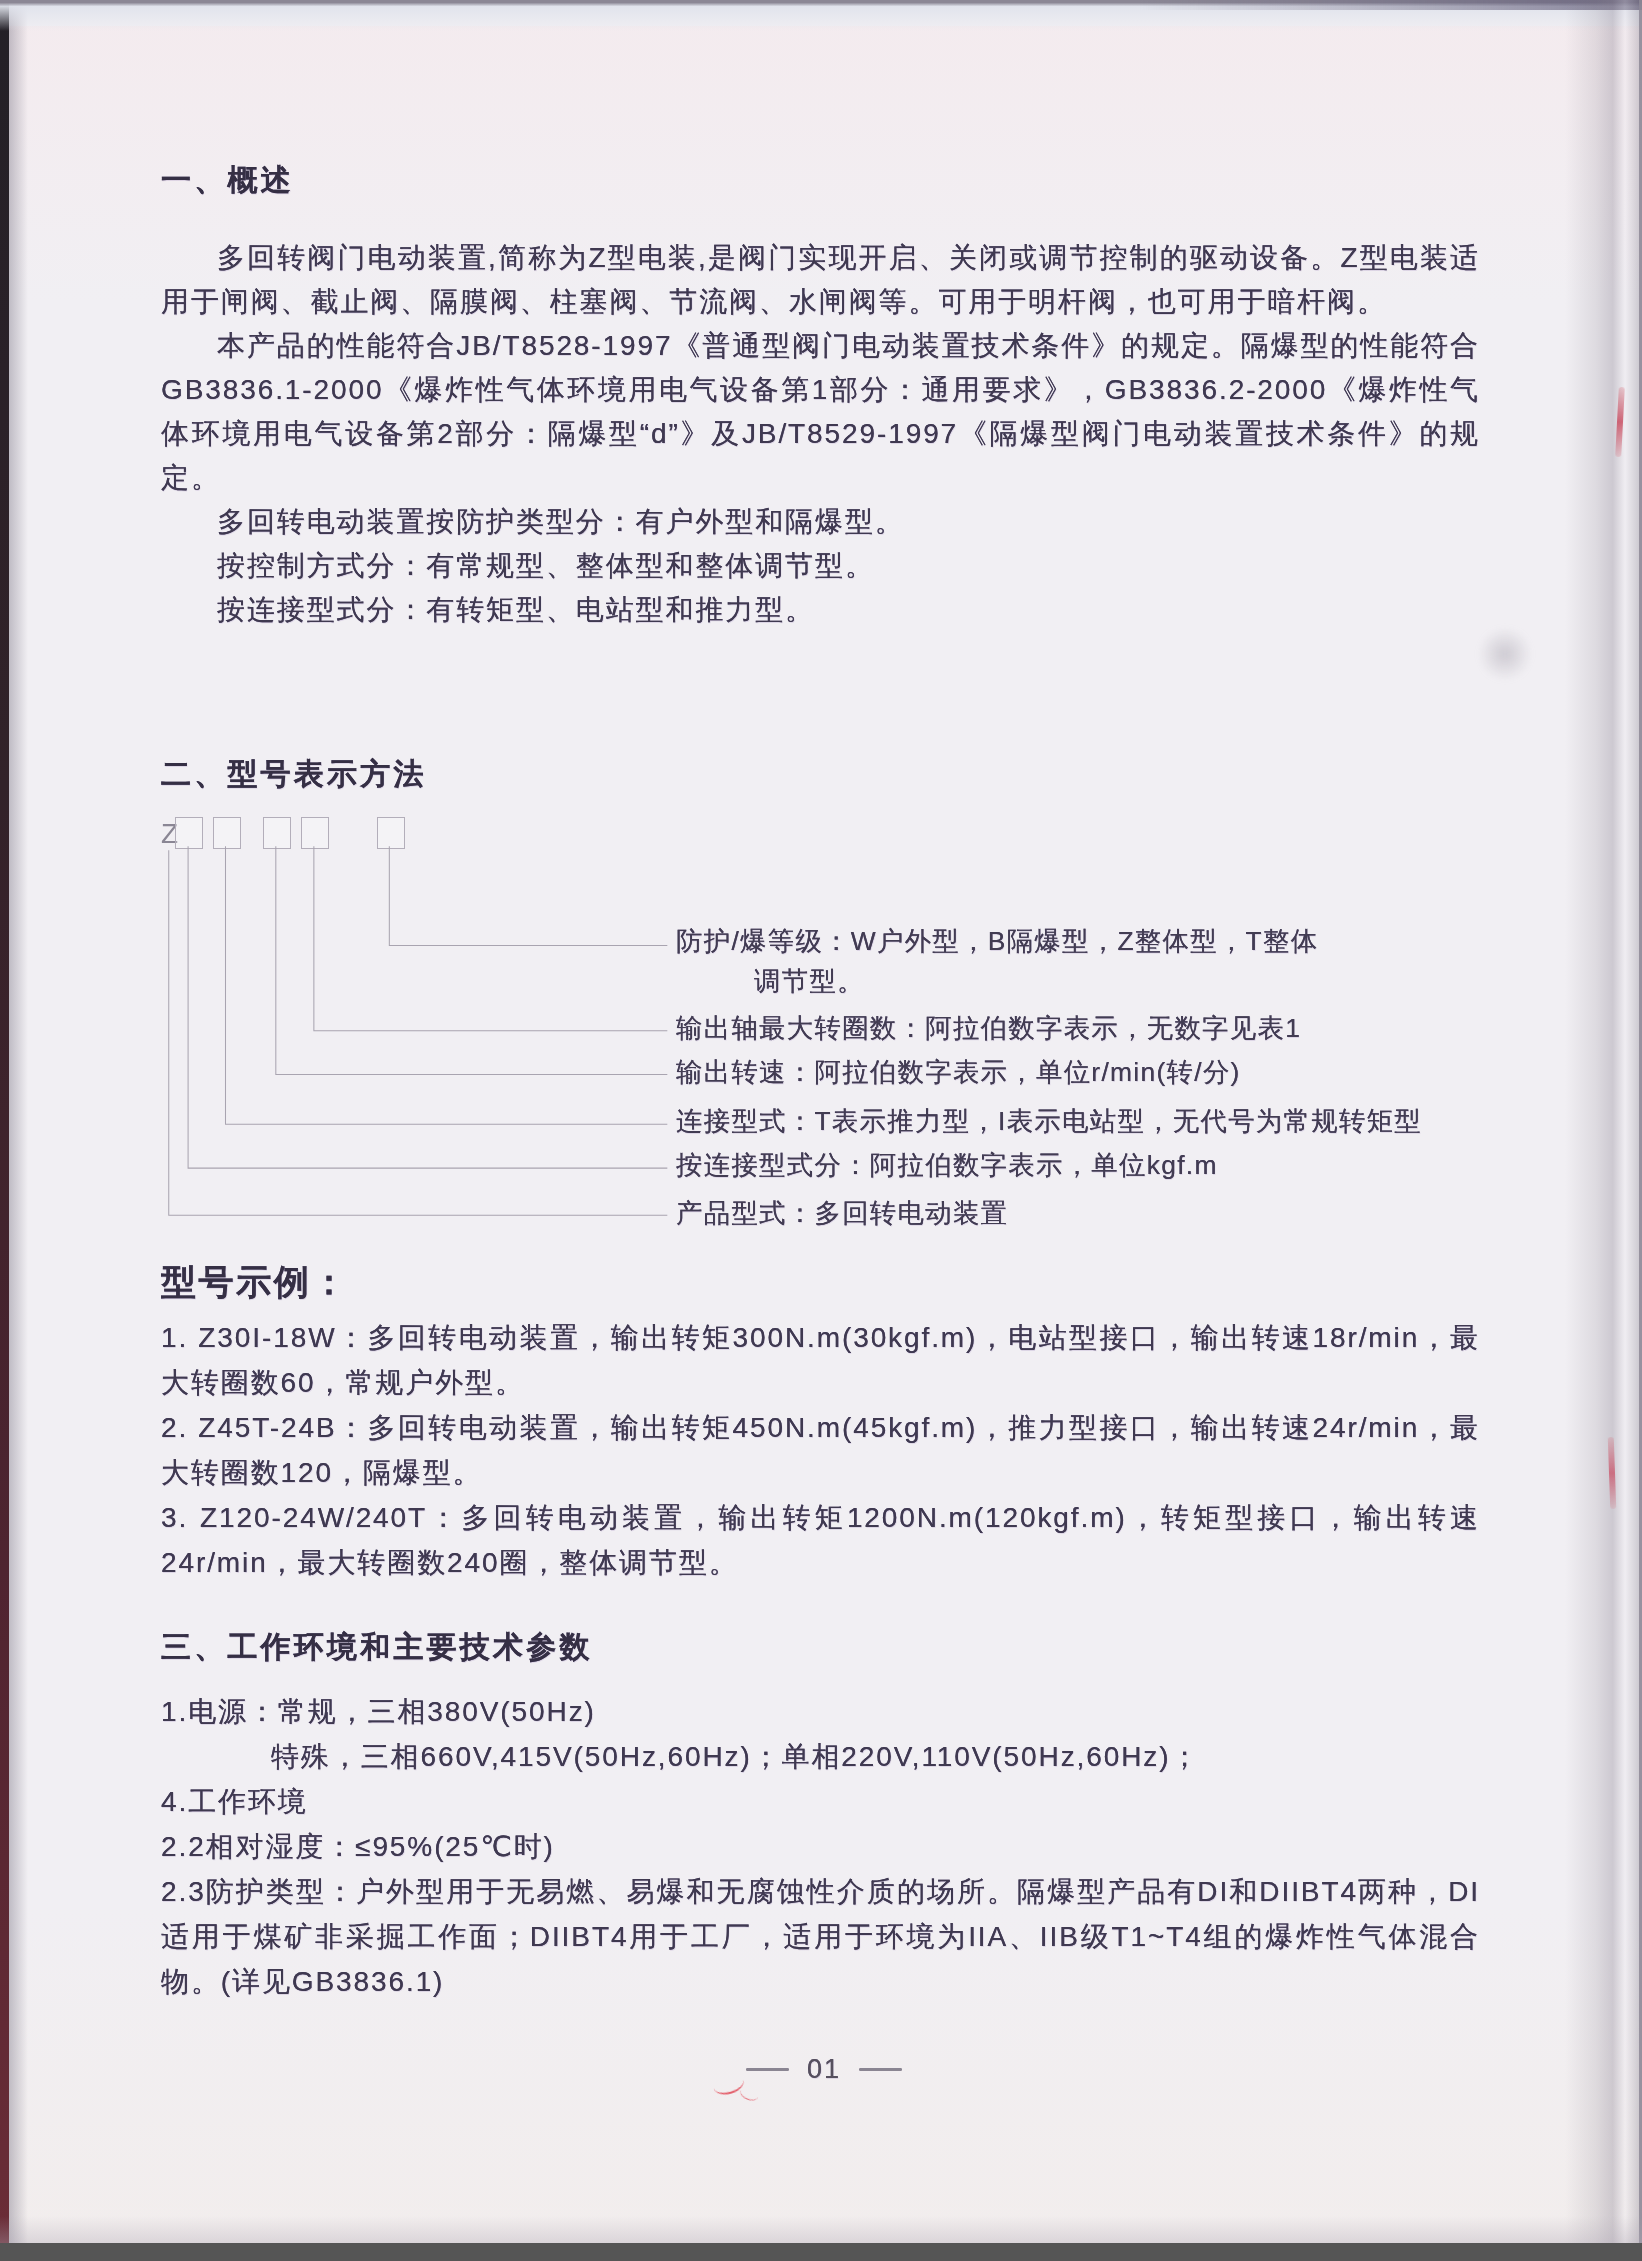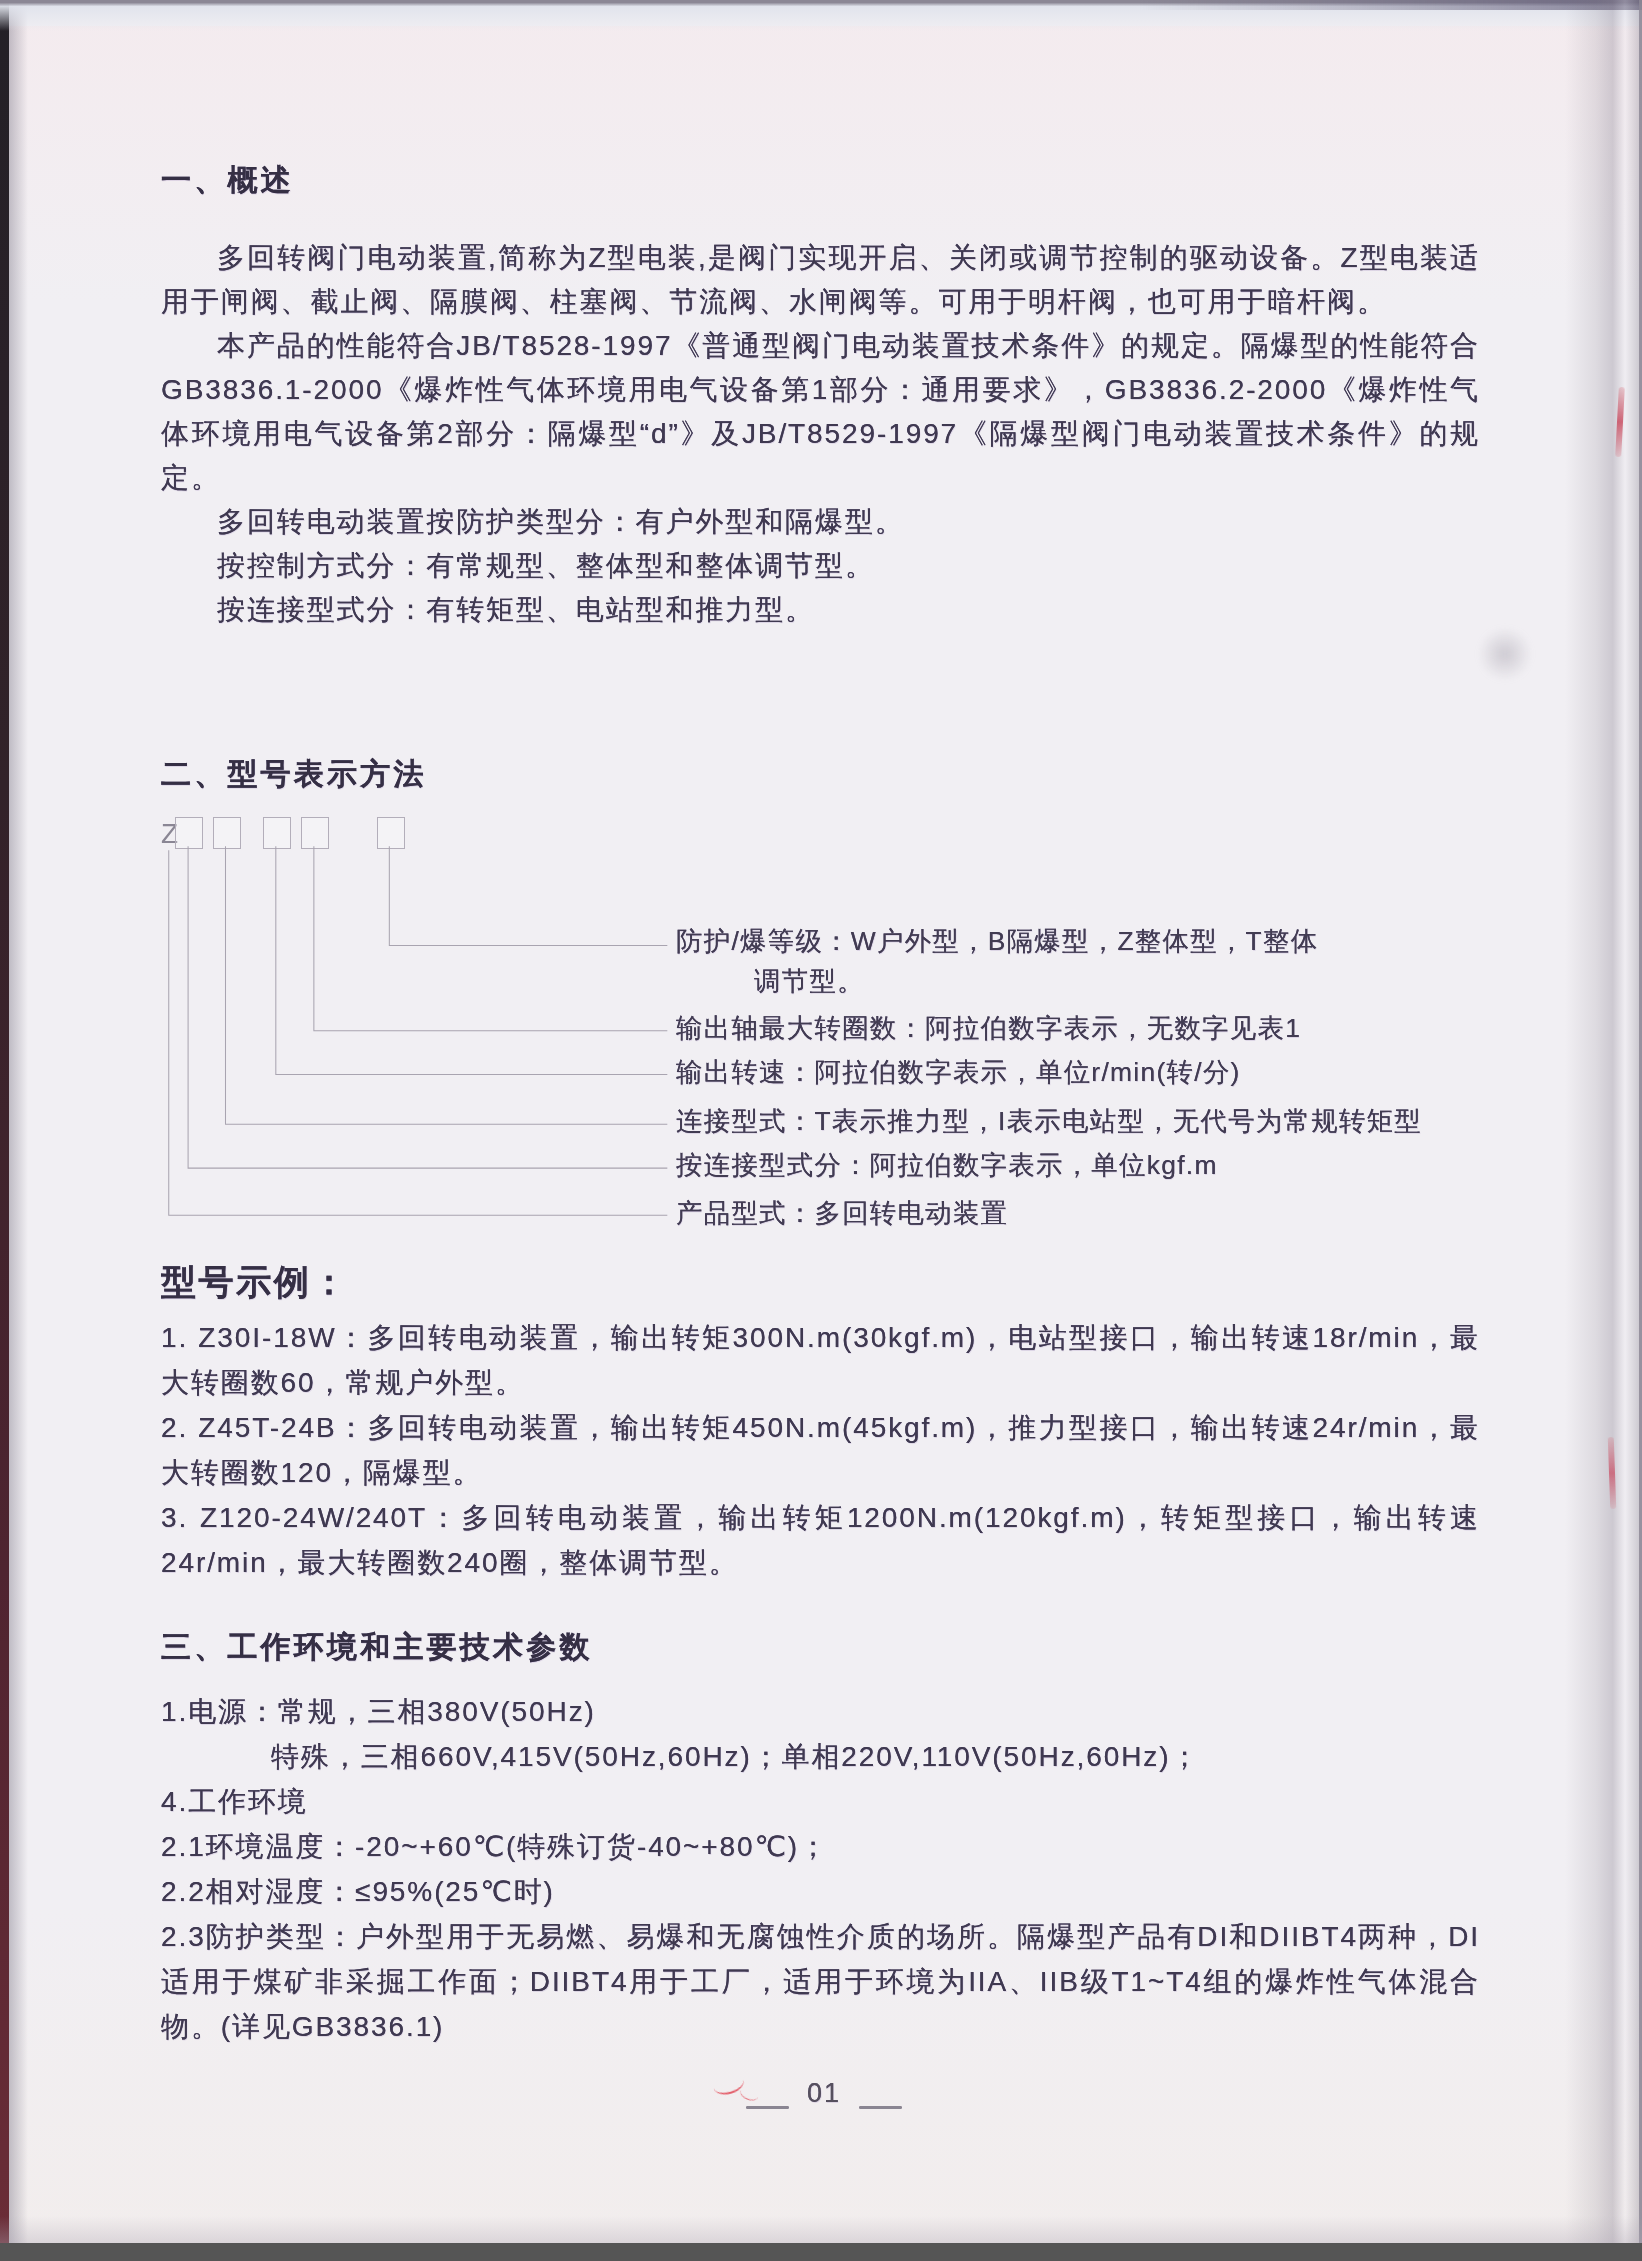--- a/index.html
+++ b/index.html
@@ -61,21 +61,21 @@
   .connectors{position:absolute;left:0;top:0;}
   .dlabel{position:absolute;left:515px;white-space:nowrap;font-size:26.4px;letter-spacing:1.3px;color:#423c52;}
   .dlabel.r1a{top:110px}
   .dlabel.r1b{top:150px;left:593px}
   .dlabel.r2{top:197px}
   .dlabel.r3{top:241px}
   .dlabel.r4{top:290px}
   .dlabel.r5{top:334px}
   .dlabel.r6{top:382px}
   
-  .footer{position:absolute;left:692px;top:2054px;width:264px;display:flex;align-items:flex-end;justify-content:center;gap:18px;margin-top:24px;}
+  .footer{position:absolute;left:692px;top:2054px;width:264px;display:flex;align-items:center;justify-content:center;gap:18px;}
   .footer .num{font-size:27px;color:#56505e;letter-spacing:1.9px;}
   .dash{width:43px;height:2.6px;background:#8a8592;border-radius:1.3px;}
 </style>
 </head>
 <body>
 
 <div class="page">
 
   <div class="tint-top"></div>
   <div class="tint-bottom"></div>
@@ -125,21 +125,20 @@
     <p>2. Z45T-24B：多回转电动装置，输出转矩450N.m(45kgf.m)，推力型接口，输出转速24r/min，最大转圈数120，隔爆型。</p>
     <p>3. Z120-24W/240T：多回转电动装置，输出转矩1200N.m(120kgf.m)，转矩型接口，输出转速24r/min，最大转圈数240圈，整体调节型。</p>
   </div>
 
   <h2 class="h-sec txt" style="left:161px;top:1627px;position:absolute;">三、工作环境和主要技术参数</h2>
 
   <div class="flow params-flow txt" style="left:161px;top:1689px;">
     <p>1.电源：常规，三相380V(50Hz)</p>
     <p class="indent-sub">特殊，三相660V,415V(50Hz,60Hz)；单相220V,110V(50Hz,60Hz)；</p>
     <p>4.工作环境</p>
-    <p>2.1环境温度：-20~+60℃(特殊订货-40~+80℃)；</p>
     <p>2.2相对湿度：≤95%(25℃时)</p>
     <p>2.3防护类型：户外型用于无易燃、易爆和无腐蚀性介质的场所。隔爆型产品有DI和DIIBT4两种，DI适用于煤矿非采掘工作面；DIIBT4用于工厂，适用于环境为IIA、IIB级T1~T4组的爆炸性气体混合物。(详见GB3836.1)</p>
   </div>
 
   <div class="footer">
     <div class="dash"></div>
     <div class="num txt">01</div>
     <div class="dash"></div>
   </div>
 

